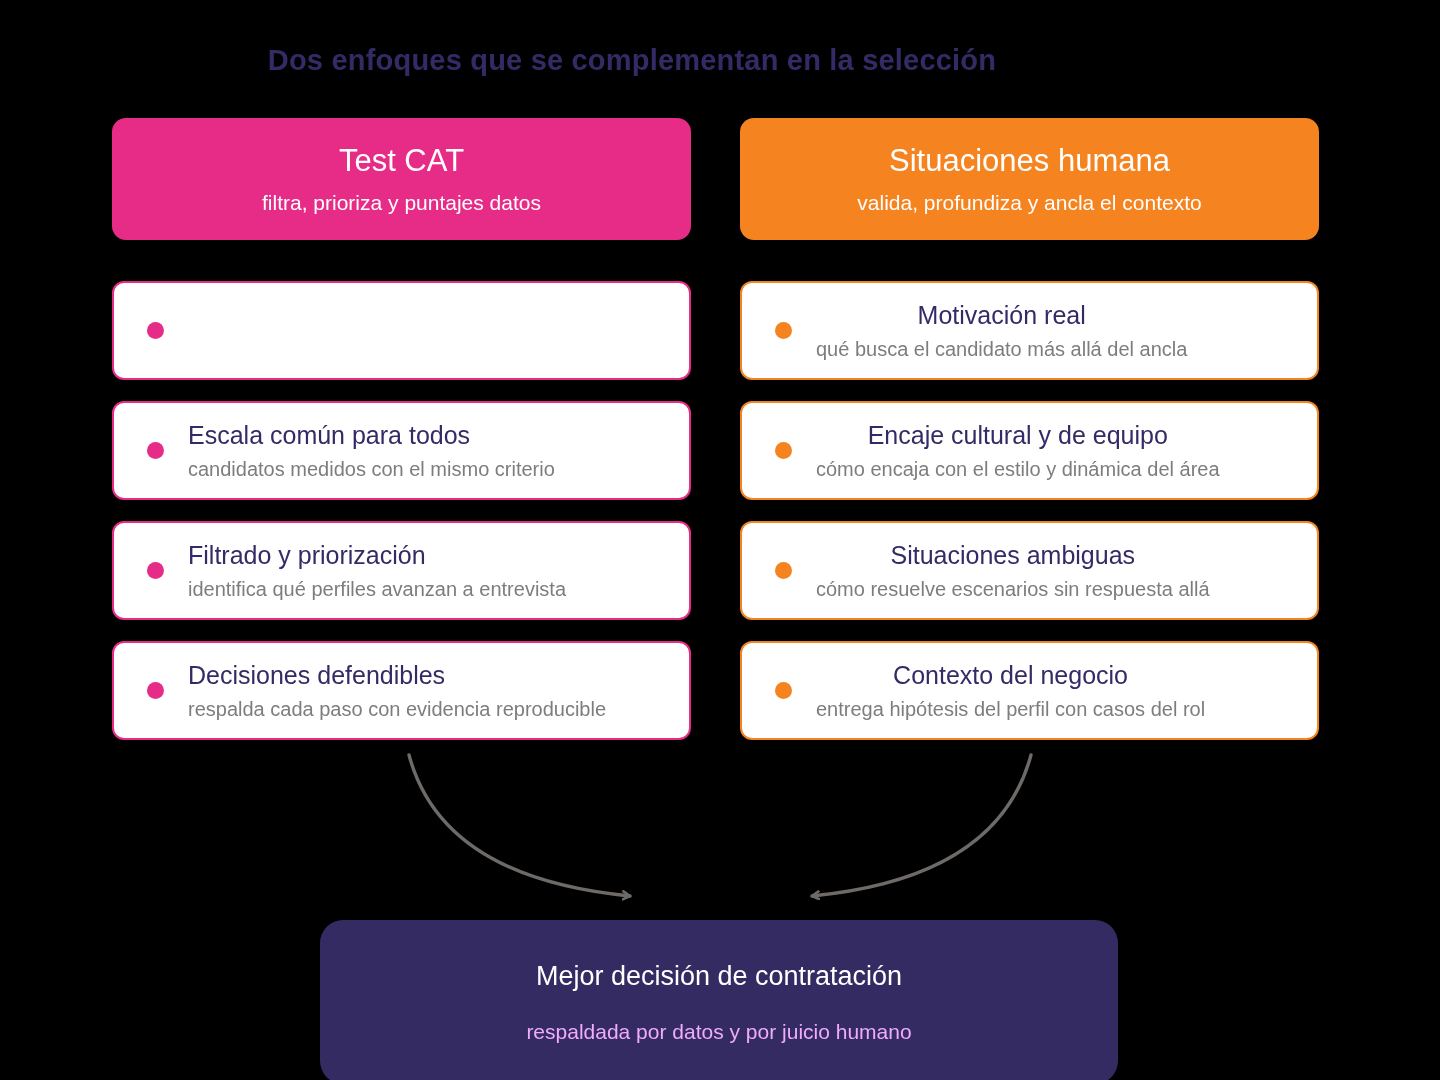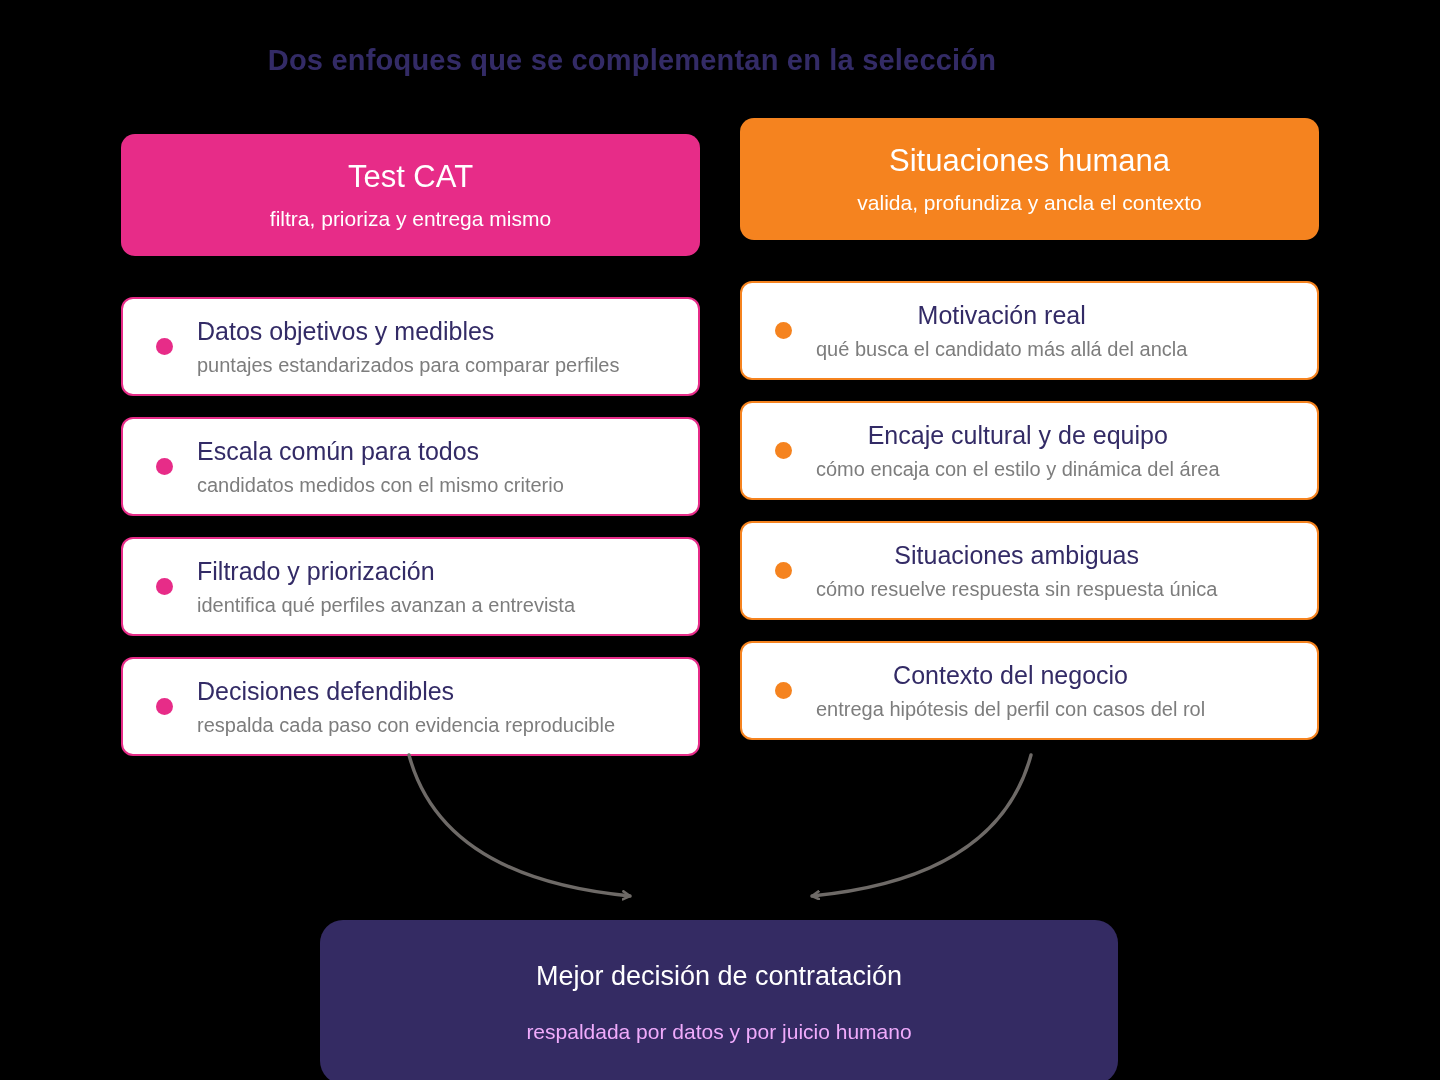--- a/index.html
+++ b/index.html
@@ -18,21 +18,21 @@
     font-size: 29px;
     font-weight: 700;
     color: #332B66;
     letter-spacing: 0.2px;
   }
   .col {
     position: absolute;
     top: 118px;
     width: 579px;
   }
-  .col-left  { left: 121px; margin-top: 16px; }
+  .col-left  { left: 112px; }
   .col-right { left: 740px; }
 
   .header-box {
     height: 122px;
     border-radius: 14px;
     display: flex; flex-direction: column;
     align-items: center; justify-content: center;
     gap: 12px;
     color: #FFFFFF;
     margin-bottom: 41px;
@@ -88,29 +88,25 @@
   .result-sub   { font-size: 21px; color: #f0abfc; }
 </style>
 </head>
 <body>
 
 <h1 class="page-title">Dos enfoques que se complementan en la selección</h1>
 
 <div class="col col-left">
   <div class="header-box pink">
     <div class="header-title">Test CAT</div>
-    <div class="header-sub">filtra, prioriza y entrega mismo</div>
+    <div class="header-sub">filtra, prioriza y puntajes datos</div>
   </div>
 
   <div class="card pink">
     <span class="dot pink-dot"></span>
-    <div class="card-text">
-      <div class="card-title">Datos objetivos y medibles</div>
-      <div class="card-sub">puntajes estandarizados para comparar perfiles</div>
-    </div>
   </div>
 
   <div class="card pink">
     <span class="dot pink-dot"></span>
     <div class="card-text">
       <div class="card-title">Escala común para todos</div>
       <div class="card-sub">candidatos medidos con el mismo criterio</div>
     </div>
   </div>
 
@@ -150,21 +146,21 @@
     <div class="card-text">
       <div class="card-title">Encaje cultural y de equipo</div>
       <div class="card-sub">cómo encaja con el estilo y dinámica del área</div>
     </div>
   </div>
 
   <div class="card orange">
     <span class="dot orange-dot"></span>
     <div class="card-text">
       <div class="card-title">Situaciones ambiguas</div>
-      <div class="card-sub">cómo resuelve respuesta sin respuesta única</div>
+      <div class="card-sub">cómo resuelve escenarios sin respuesta allá</div>
     </div>
   </div>
 
   <div class="card orange">
     <span class="dot orange-dot"></span>
     <div class="card-text">
       <div class="card-title">Contexto del negocio</div>
       <div class="card-sub">entrega hipótesis del perfil con casos del rol</div>
     </div>
   </div>

